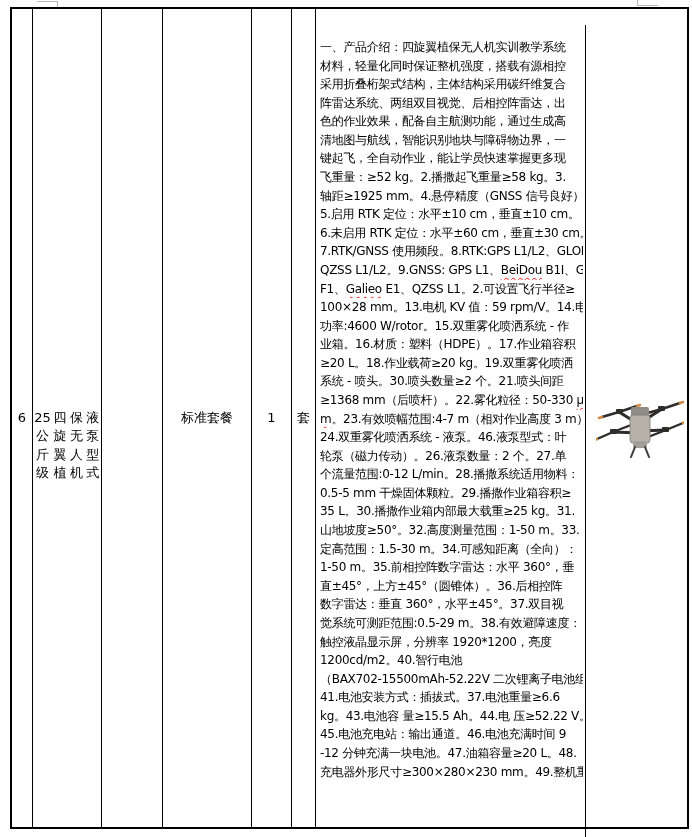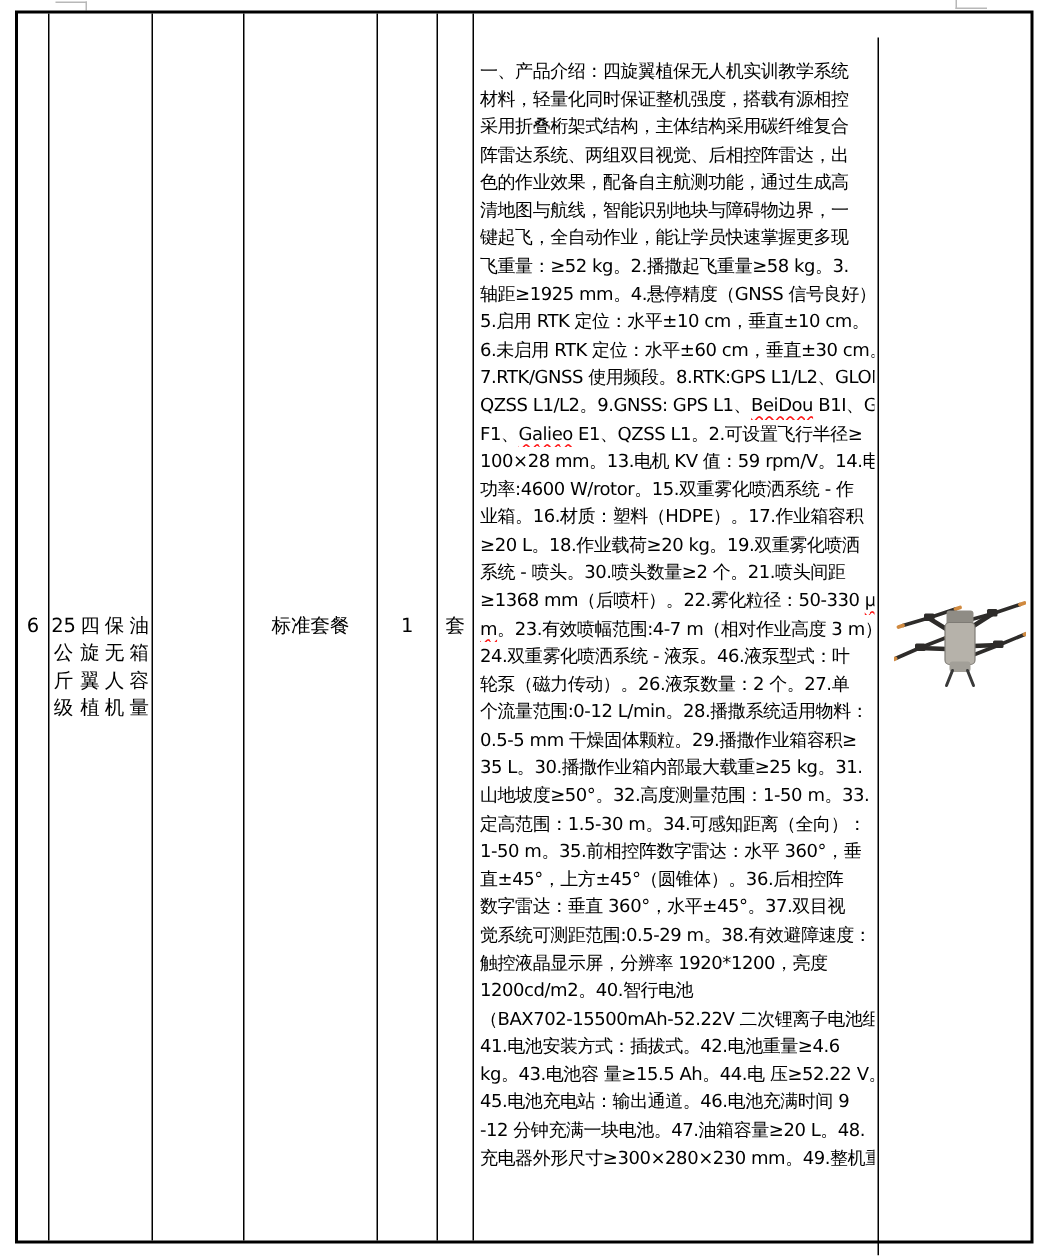--- a/index.html
+++ b/index.html
@@ -60,21 +60,21 @@
 
     <div class="cell c1 center-cell">
       <span>6</span>
     </div>
 
     <div class="cell c2 center-cell">
 
     <div class="name-line">25 公斤级</div>
         <div class="name-line">四旋翼植</div>
         <div class="name-line">保无人机</div>
-        <div class="name-line">油箱容量</div>
+        <div class="name-line">液泵型式</div>
       </div>
 
     <div class="cell c3 center-cell">
       <span></span>
     </div>
 
     <div class="cell c4 center-cell">
       <span>标准套餐</span>
     </div>
 
@@ -116,21 +116,21 @@
           <div class="spec-line"><span>35 L。30.播撒作业箱内部最大载重≥25 kg。31.</span></div>
           <div class="spec-line"><span>山地坡度≥50°。32.高度测量范围：1-50 m。33.</span></div>
           <div class="spec-line"><span>定高范围：1.5-30 m。34.可感知距离（全向）：</span></div>
           <div class="spec-line"><span>1-50 m。35.前相控阵数字雷达：水平 360°，垂</span></div>
           <div class="spec-line"><span>直±45°，上方±45°（圆锥体）。36.后相控阵</span></div>
           <div class="spec-line"><span>数字雷达：垂直 360°，水平±45°。37.双目视</span></div>
           <div class="spec-line"><span>觉系统可测距范围:0.5-29 m。38.有效避障速度：</span></div>
           <div class="spec-line"><span>触控液晶显示屏，分辨率 1920*1200，亮度</span></div>
           <div class="spec-line"><span>1200cd/m2。40.智行电池</span></div>
           <div class="spec-line"><span>（BAX702-15500mAh-52.22V 二次锂离子电池组）。</span></div>
-          <div class="spec-line"><span>41.电池安装方式：插拔式。42.电池重量≥4.6</span></div>
+          <div class="spec-line"><span>41.电池安装方式：插拔式。37.电池重量≥6.6</span></div>
           <div class="spec-line"><span>kg。43.电池容 量≥15.5 Ah。44.电 压≥52.22 V。</span></div>
           <div class="spec-line"><span>45.电池充电站：输出通道。46.电池充满时间 9</span></div>
           <div class="spec-line"><span>-12 分钟充满一块电池。47.油箱容量≥20 L。48.</span></div>
           <div class="spec-line"><span>充电器外形尺寸≥300×280×230 mm。49.整机重</span></div>
         </div>
     </div>
 
     <div class="cell c8">
       <svg class="drone-img" viewBox="0 0 88 68" xmlns="http://www.w3.org/2000/svg">
 

